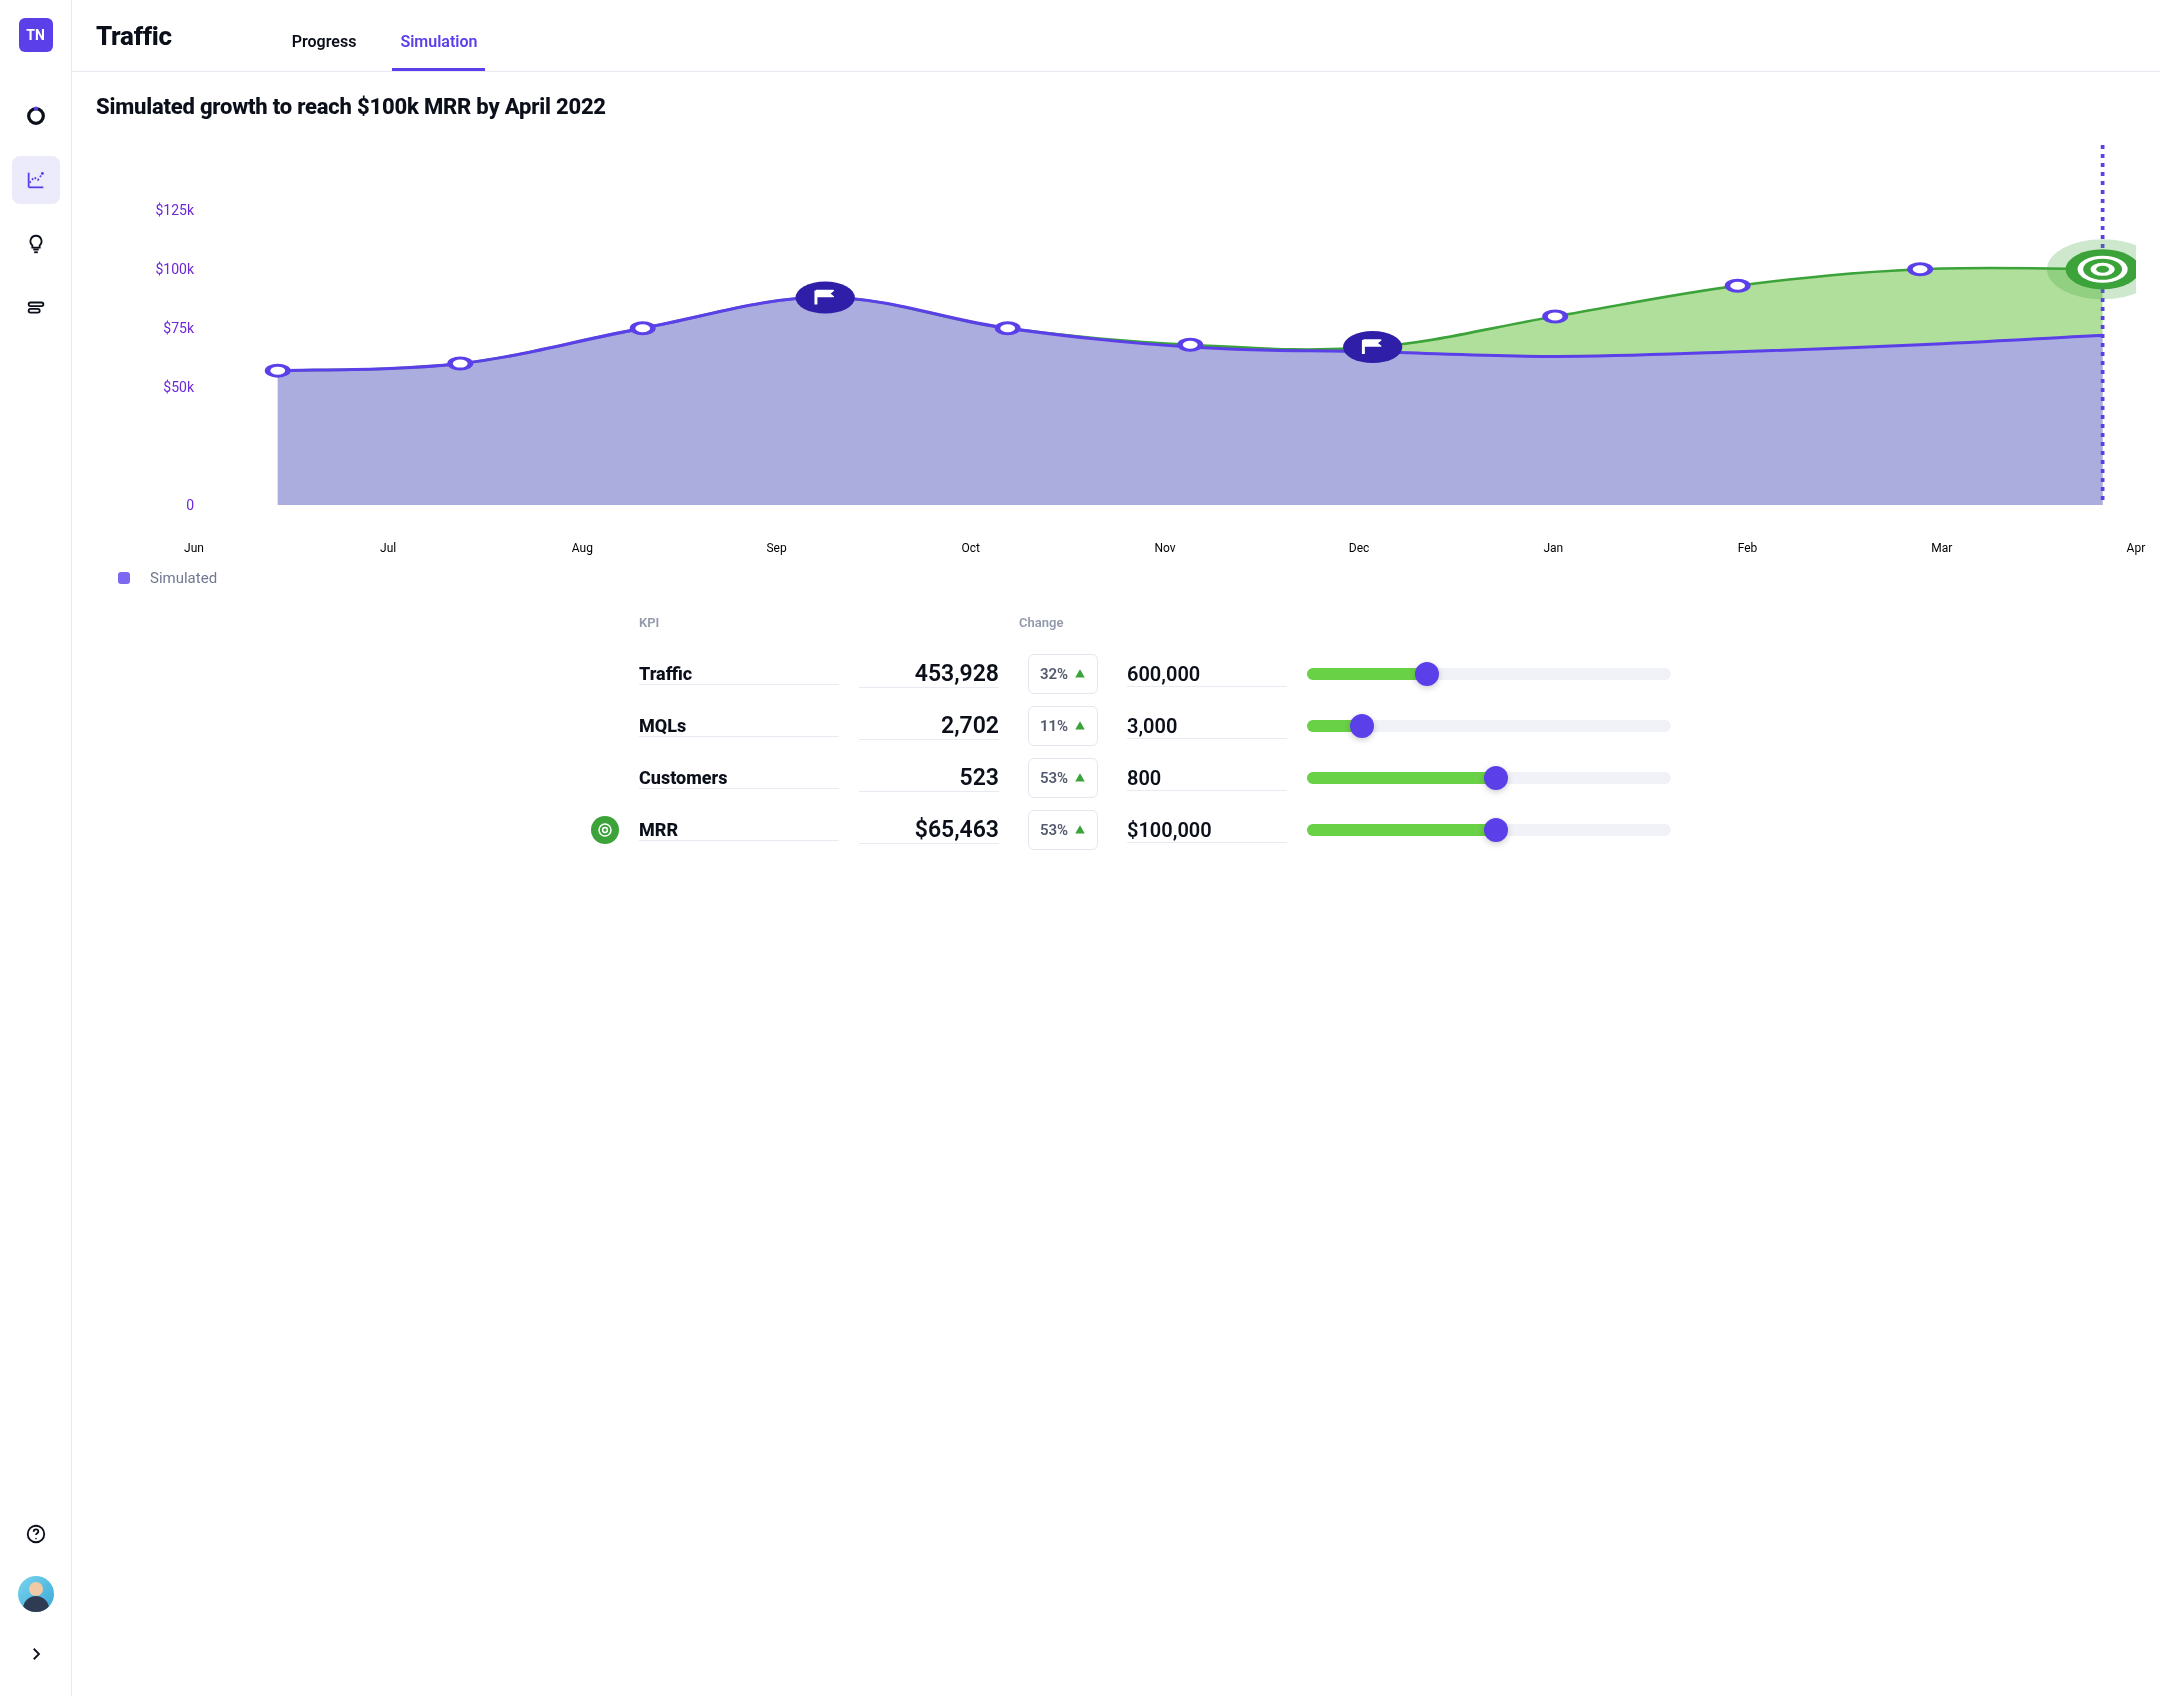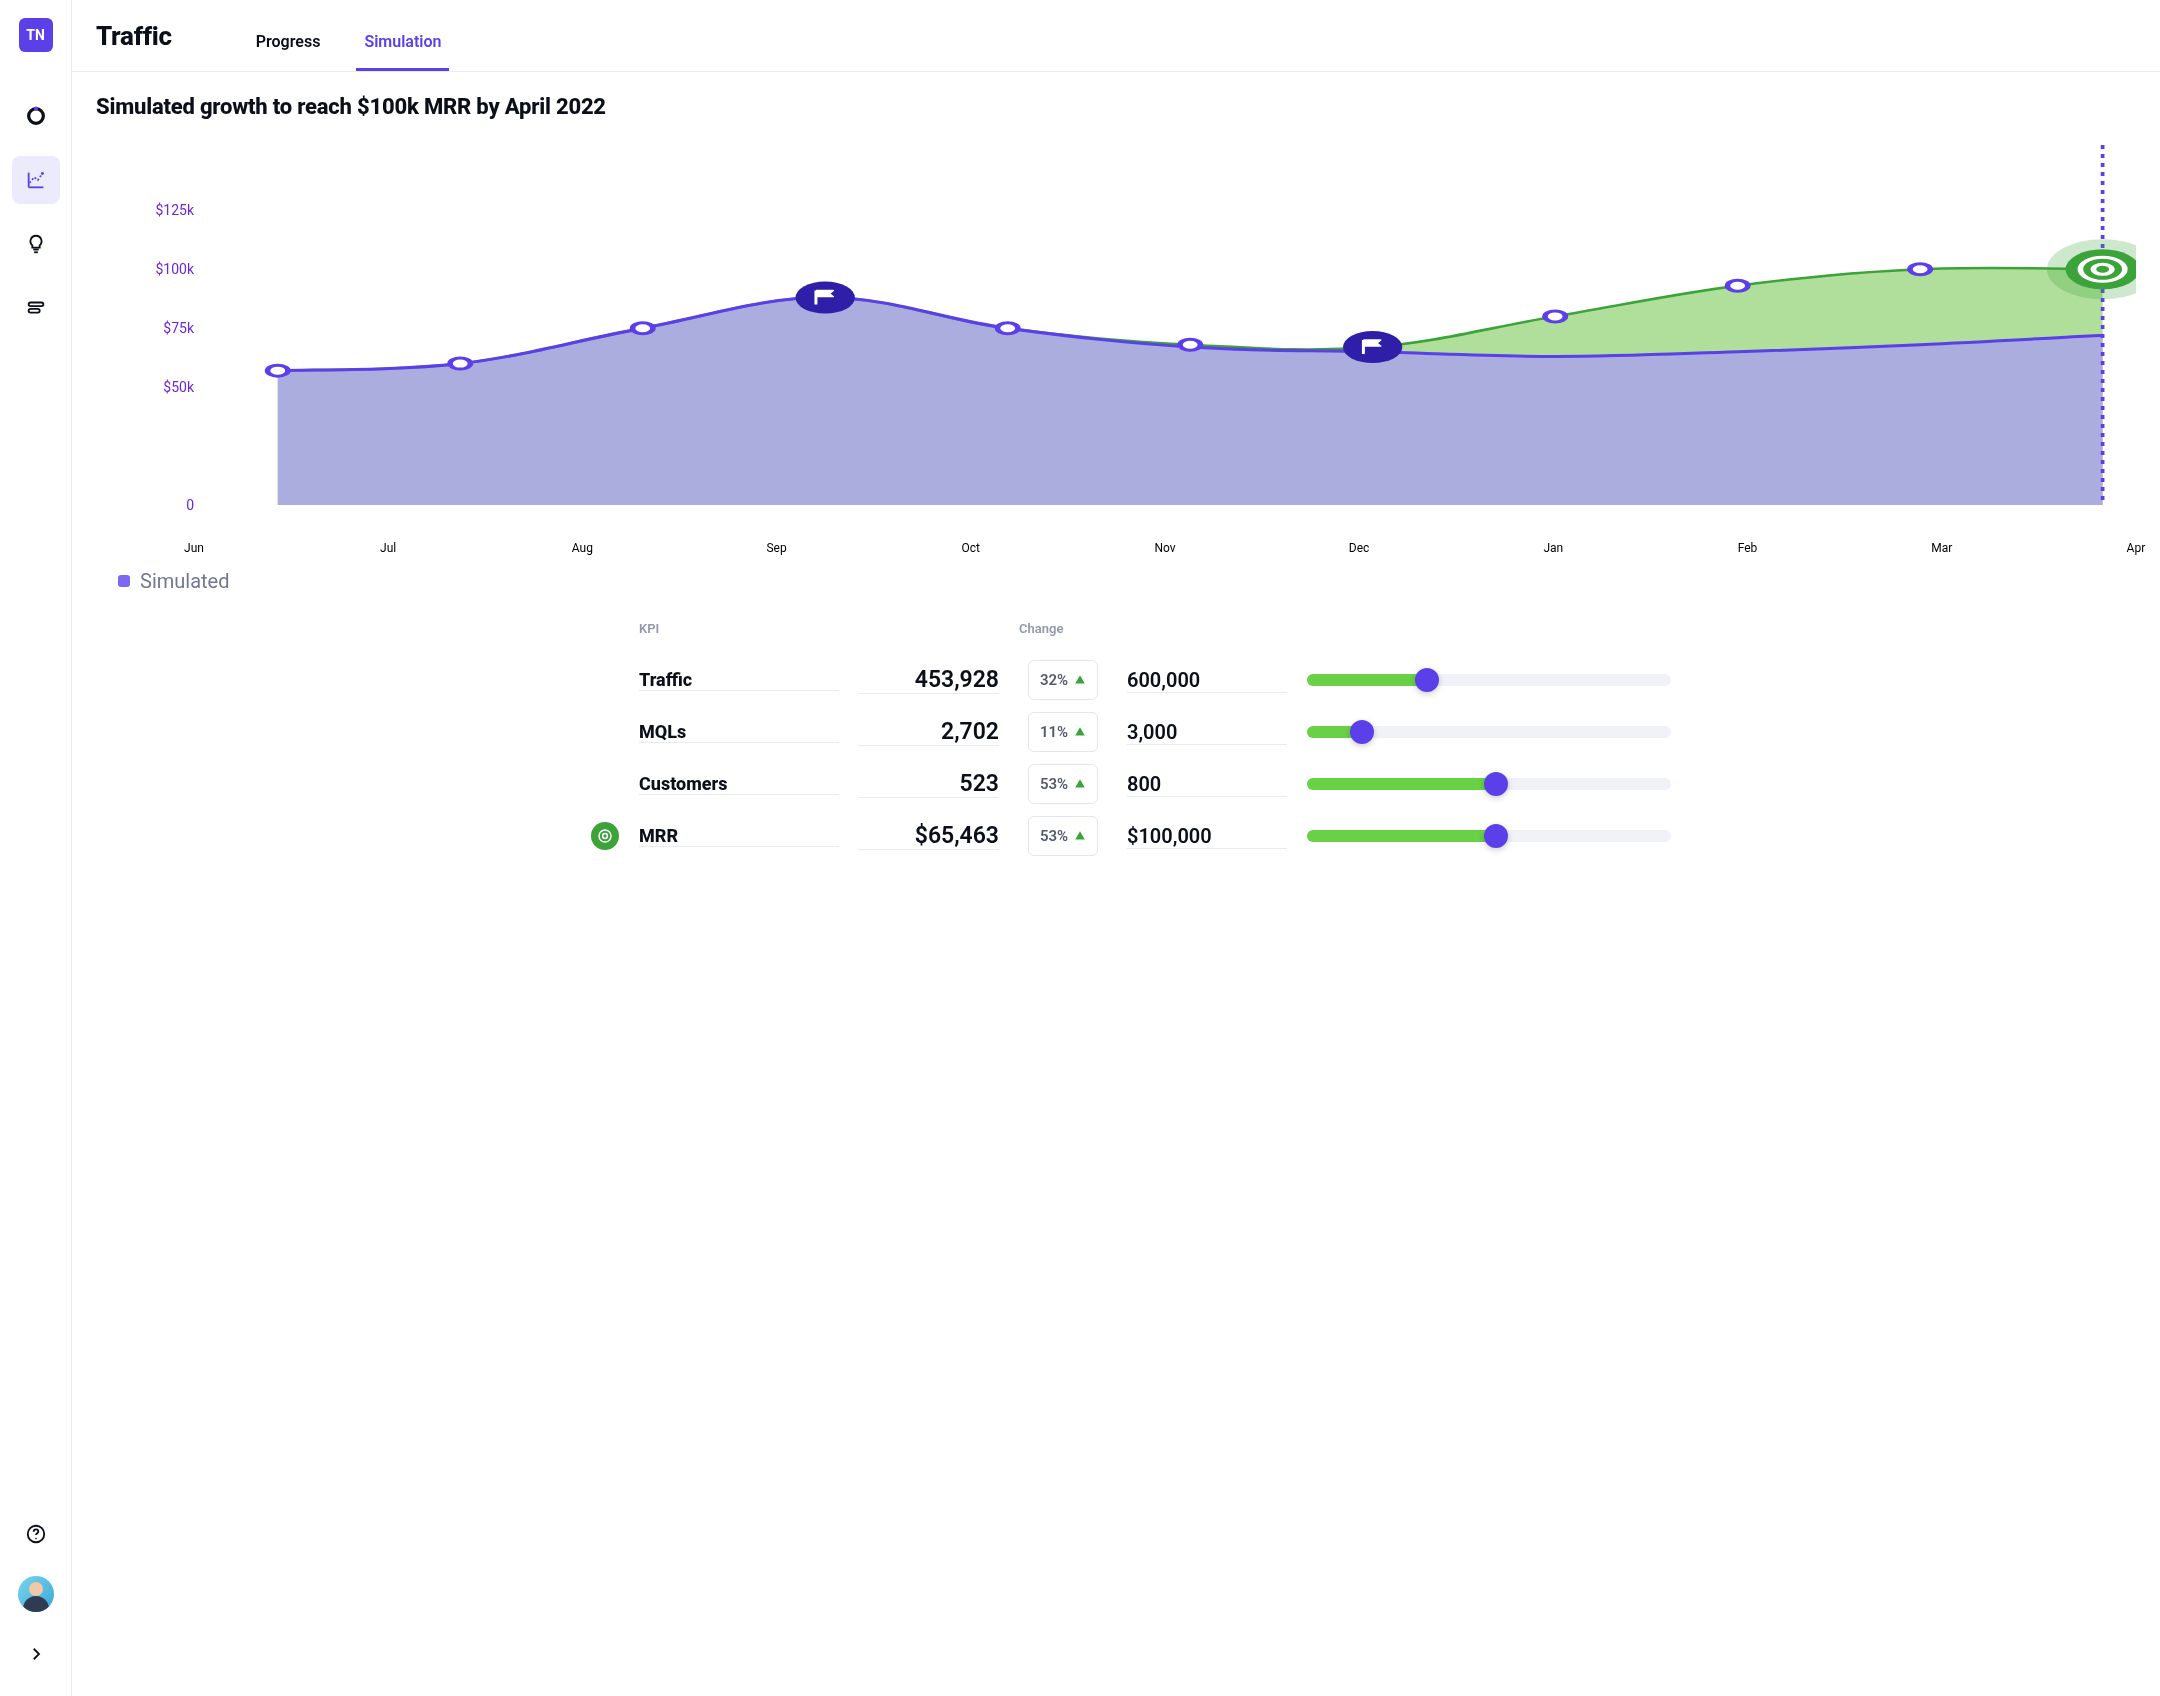--- a/index.html
+++ b/index.html
@@ -15,33 +15,33 @@
   .sidebar-bottom { margin-top:auto; display:flex; flex-direction:column; align-items:center; gap:18px;}
   .avatar { width:36px; height:36px; border-radius:50%; background:linear-gradient(135deg,#7ad4ef,#3aa8d6); position:relative; display:flex; align-items:flex-end; justify-content:center; overflow:hidden;}
   .avatar .head{ width:14px;height:14px;background:#f2c9a7;border-radius:50%;position:absolute;top:6px;}
   .avatar .body{ width:26px;height:16px;background:#2f3b52;border-radius:13px 13px 0 0;}
   .collapse-btn { width:48px; height:48px; display:flex; align-items:center; justify-content:center; color:#0b0f1a; cursor:pointer;}
 
   
   .main { flex:1; display:flex; flex-direction:column; min-width:0;}
   .header { height:72px; border-bottom:1px solid #e8eaf2; display:flex; align-items:center; padding:0 24px; gap:40px;}
   .page-title { font-size:26px; font-weight:800; letter-spacing:-0.3px;}
-  .tabs { display:flex; gap:44px; height:100%; align-items:flex-end; margin-left:44px;}
+  .tabs { display:flex; gap:44px; height:100%; align-items:flex-end; margin-left:80px;}
   .tab { padding-bottom:20px; font-size:16px; font-weight:600; color:#0b0f1a; cursor:pointer; position:relative;}
   .tab.active { color:#5b40ea; }
   .tab.active::after{ content:""; position:absolute; left:-8px; right:-8px; bottom:0; height:3px; background:#5b40ea;}
   .subheading { padding:22px 24px 0; font-size:22px; font-weight:800; letter-spacing:-0.2px;}
 
   
   .chart-wrap { padding:16px 24px 0; }
   .chart { height:400px; position:relative; }
   .y-label { position:absolute; right:calc(100% - 98px); font-size:14px; color:#6d28d9; transform:translateY(-50%);}
   .x-labels { display:flex; justify-content:space-between; padding:6px 0 0 98px; font-size:12px; color:#000000;}
   .x-labels span{ width:0; display:flex; justify-content:center; white-space:nowrap;}
-  .legend { display:flex; align-items:center; gap:10px; padding:14px 0 8px 22px; font-size:20px; color:#717892;}
+  .legend { display:flex; align-items:center; gap:20px; padding:14px 0 8px 22px; font-size:15px; color:#717892;}
   .legend-swatch{ width:12px;height:12px;background:#7d68f1;border-radius:3px;}
 
   
   .goal-bar { border-top:1px solid #e8eaf2; display:flex; align-items:center; padding:20px 24px; gap:20px; box-shadow:0 1px 0 rgba(0,0,0,0.02) inset, 0 4px 8px rgba(10,14,30,0.03); }
   .close-btn { width:28px; height:28px; display:flex; align-items:center; justify-content:center; cursor:pointer;}
   .goal-title { font-size:22px; font-weight:800;}
   .month-picker{ flex:1; display:flex; align-items:center; justify-content:center; gap:60px;}
   .chev { width:20px;height:20px; color:#0b0f1a; cursor:pointer;}
   .chev.muted{ color:#c8ccd9; cursor:default;}
   .month-label{ font-size:18px; font-weight:700;}

